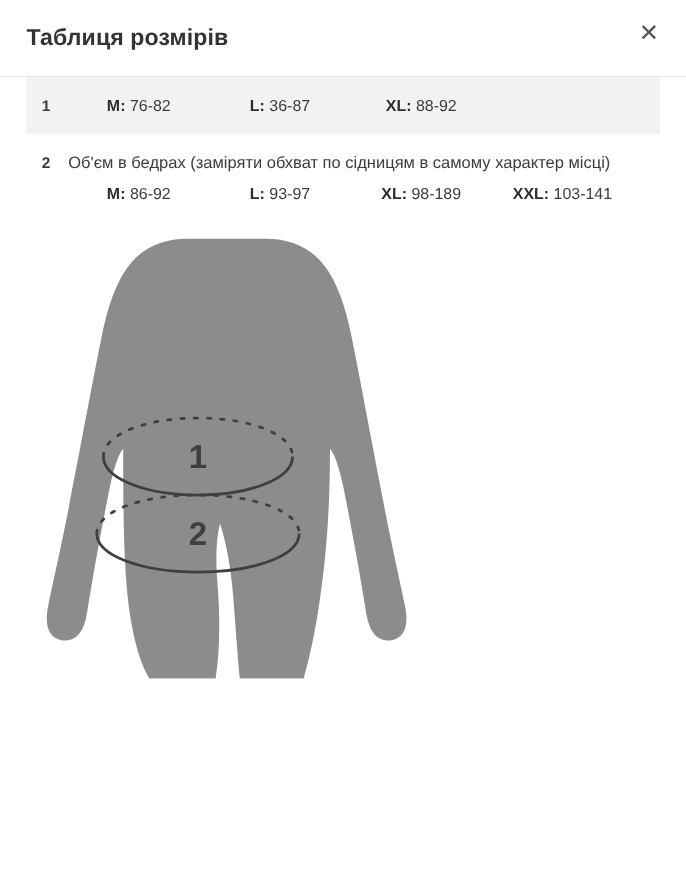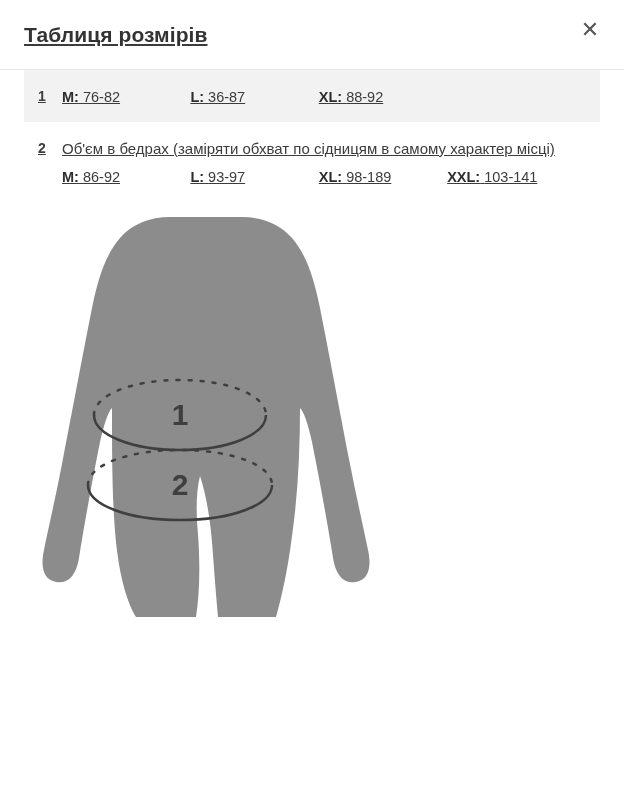--- a/index.html
+++ b/index.html
@@ -13,21 +13,20 @@
     font-family: "Liberation Sans", sans-serif;
     color: #3c3c3c;
     overflow: hidden;
     position: relative;
   }
   .modal {
     width: 624px;
     height: 616px;
     position: relative;
     box-sizing: border-box;
-    text-decoration: underline;
   }
   .modal-header {
     position: relative;
     padding: 20px 24px 16px 24px;
     border-bottom: 1px solid #e6e6e6;
     height: 70px;
     box-sizing: border-box;
   }
   .modal-title {
     font-size: 21px;
@@ -79,20 +78,21 @@
   }
   .row-desc {
     font-size: 15px;
     line-height: 22px;
     color: #3c3c3c;
     margin: 0 0 6px 0;
   }
   .sizes {
     display: flex;
     width: 100%;
+    text-align: center;
   }
   .size-cell {
     font-size: 14.5px;
     line-height: 22px;
     color: #3c3c3c;
     flex: 0 0 24.5%;
   }
   .size-cell .lbl {
     font-weight: bold;
     color: #2e2e2e;

